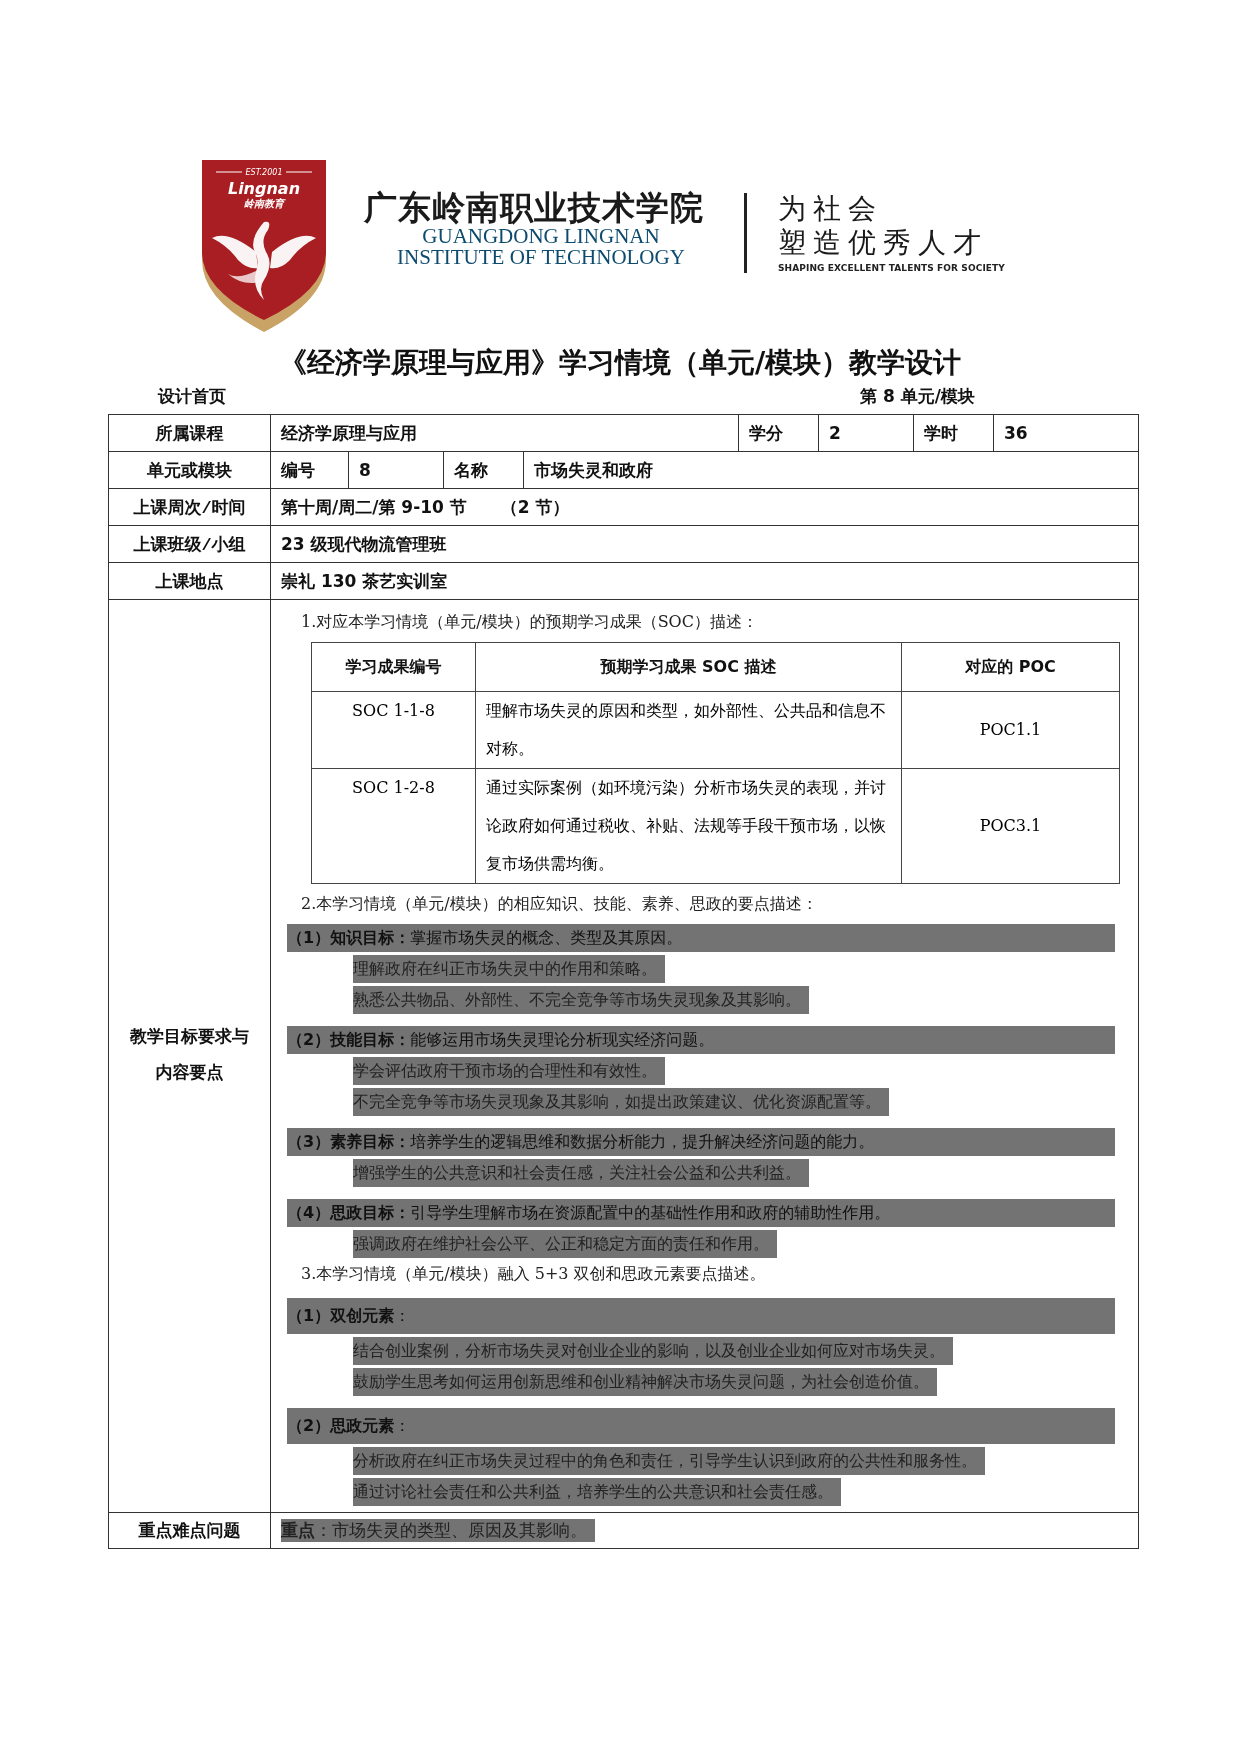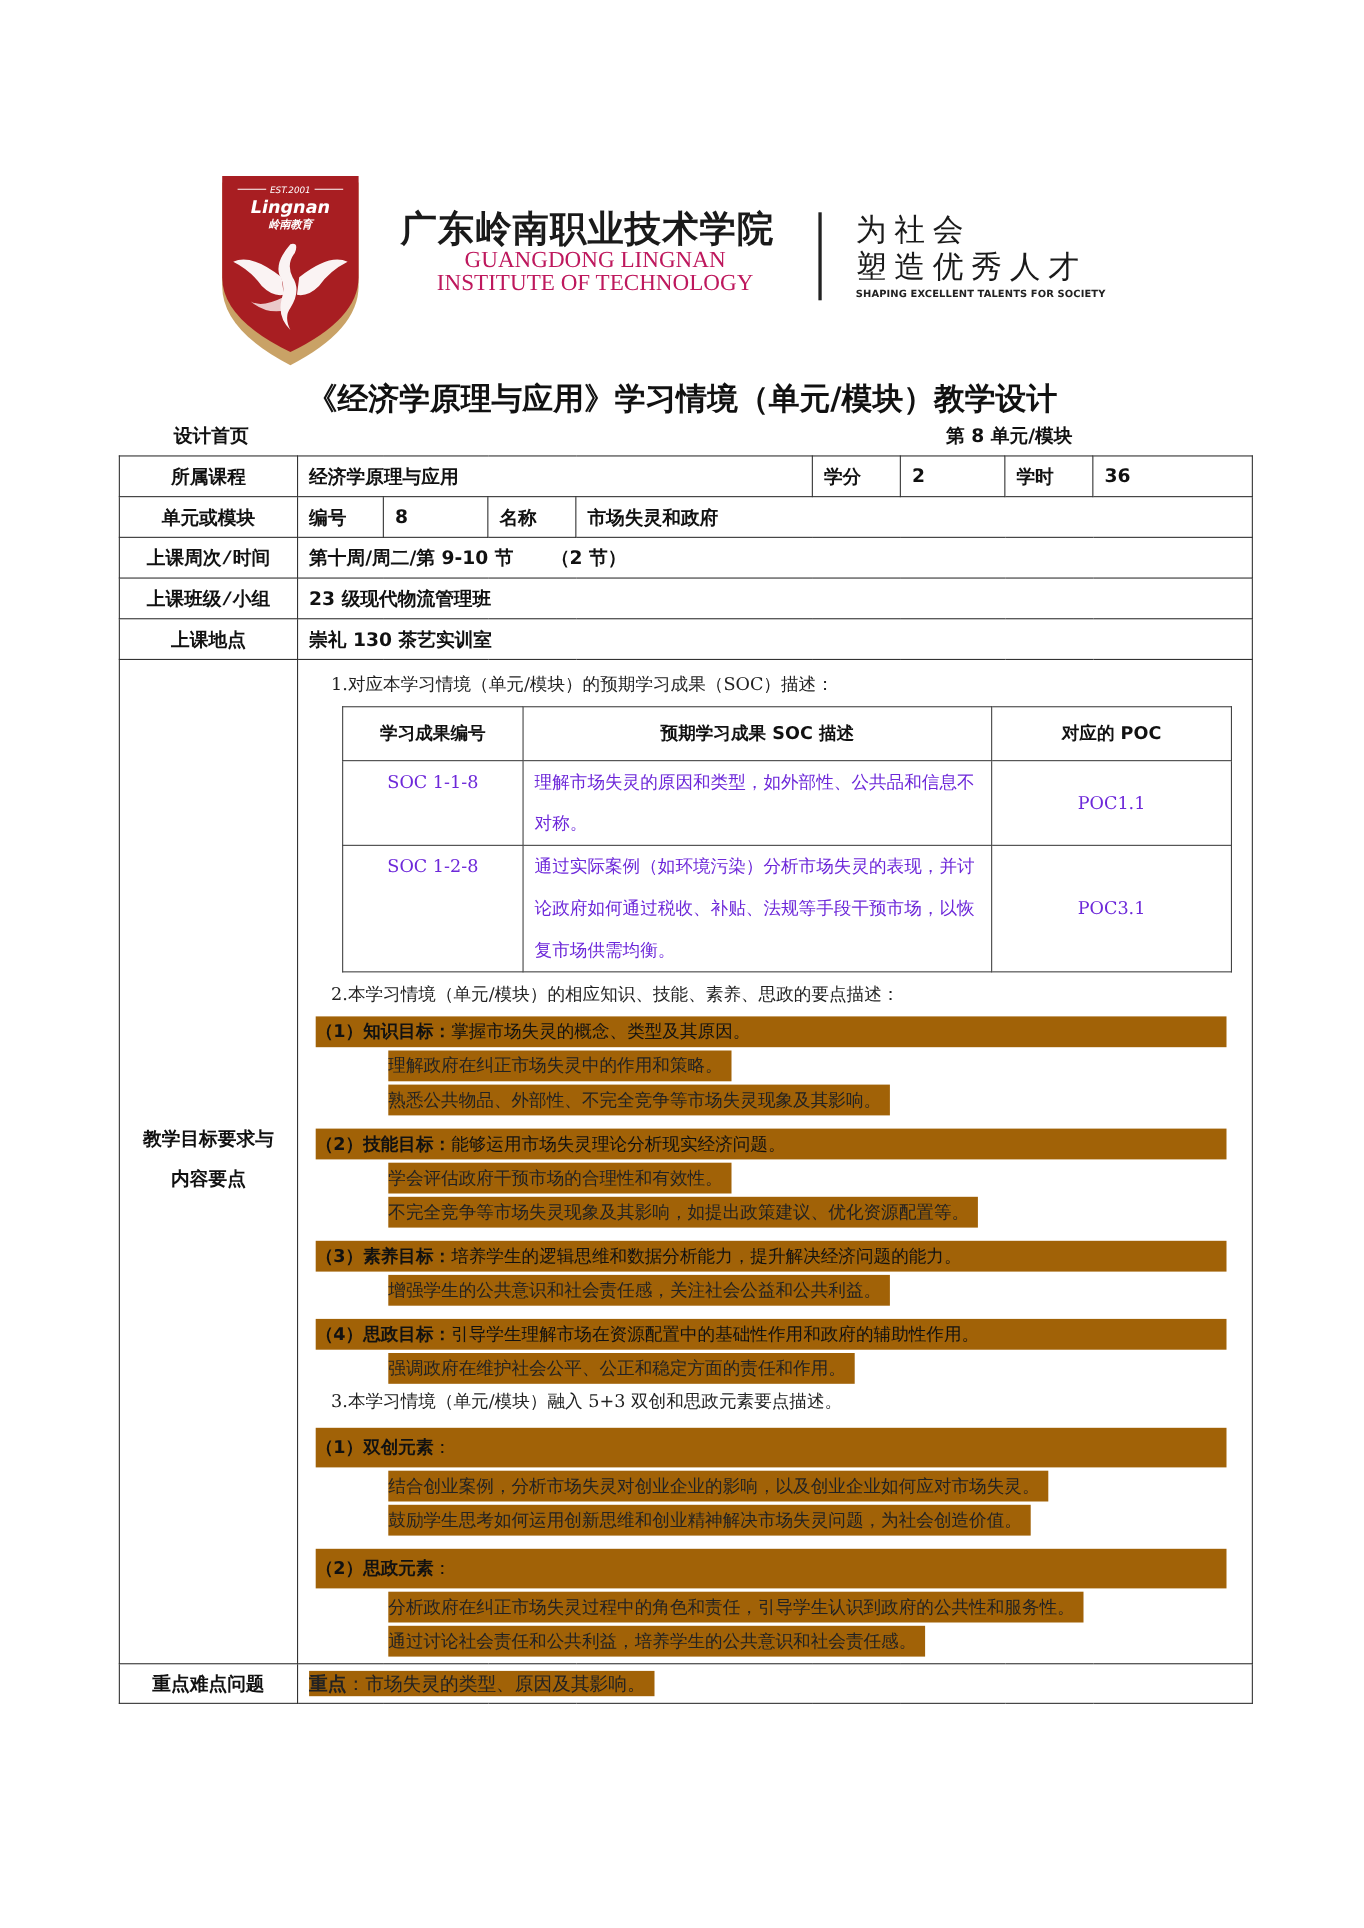--- a/index.html
+++ b/index.html
@@ -3,21 +3,21 @@
 <meta charset="utf-8">
 <style>
   html, body { margin: 0; padding: 0; background: #ffffff; }
   body { width: 1240px; height: 1753px; position: relative; overflow: hidden;
          font-family: "DejaVu Sans", "Liberation Sans", sans-serif; color: #111; }
   .abs { position: absolute; }
 
   
   .shield { left: 198px; top: 160px; width: 132px; height: 175px; }
   .cn-name { left: 364px; top: 186px; font-size: 33px; font-weight: bold; letter-spacing: 1px; color: #1a1a1a; white-space: nowrap; }
-  .en-name { left: 366px; top: 226px; font-family: "Liberation Serif", "DejaVu Serif", serif; font-size: 21px; line-height: 21px; color: #be185d; text-align: center; width: 350px; }
+  .en-name { left: 366px; top: 226px; font-family: "Liberation Serif", "DejaVu Serif", serif; font-size: 21px; line-height: 21px; color: #0c4a6e; text-align: center; width: 350px; }
   .divider { left: 744px; top: 193px; width: 3px; height: 80px; background: #222; }
   .slogan1 { left: 778px; top: 190px; font-family: "DejaVu Serif", serif; font-size: 28px; letter-spacing: 7px; color: #1a1a1a; white-space: nowrap; }
   .slogan2 { left: 778px; top: 224px; font-family: "DejaVu Serif", serif; font-size: 28px; letter-spacing: 7px; color: #1a1a1a; white-space: nowrap; }
   .slogan-en { left: 778px; top: 263px; font-size: 9px; font-weight: bold; color: #222; white-space: nowrap; letter-spacing: 0.1px; }
 
   
   .doc-title { left: 0; width: 1240px; top: 344px; text-align: center; font-size: 28px; font-weight: bold; }
   .sub-left { left: 158px; top: 385px; font-size: 17px; font-weight: bold; }
   .sub-right { left: 860px; top: 385px; font-size: 17px; font-weight: bold; }
 
@@ -27,25 +27,25 @@
   .main-table td.lbl { text-align: center; font-weight: bold; padding: 0; font-family: Liberation Mono, monospace; }
   .main-table td.val { font-weight: bold; }
   .r38 td { height: 36px; }
 
   .content-cell { vertical-align: top !important; padding: 8px 10px 6px 10px !important; font-family: "DejaVu Serif", "Liberation Serif", serif; }
   .content-cell .plain { font-size: 16px; color: #222; line-height: 28px; margin-left: 20px; }
 
   .soc-table { border-collapse: collapse; margin: 6px 0 6px 30px; width: 808px; table-layout: fixed; }
   .soc-table th, .soc-table td { border: 1.5px solid #444; font-size: 16px; }
   .soc-table th { height: 46px; font-family: "DejaVu Sans", sans-serif; font-weight: bold; text-align: center; }
-  .soc-table td { vertical-align: top; line-height: 38px; padding: 0 10px; color: #6d28d9; }
+  .soc-table td { vertical-align: top; line-height: 38px; padding: 0 10px; color: #000000; }
   .soc-table td.code { text-align: center; }
   .soc-table td.poc { text-align: center; vertical-align: middle; }
 
-  .hl { background: #a16207; display: inline-block; padding-right: 8px; }
+  .hl { background: #737373; display: inline-block; padding-right: 8px; }
   .goal-head { margin: 6px 0 0 6px; font-size: 16px; line-height: 28px; }
   .goal-head b { font-family: "DejaVu Sans", sans-serif; color: #111; }
   .goal-line { margin-left: 72px; font-size: 16px; line-height: 28px; margin-top: 3px; color: #222; }
   .gap { height: 6px; }
 
   .key-row td { height: 35px; }
   .key-val { font-family: "DejaVu Serif", serif; font-size: 16px; color: #222; }
   .key-val b { font-family: "DejaVu Sans", sans-serif; }
 </style>
 </head>

